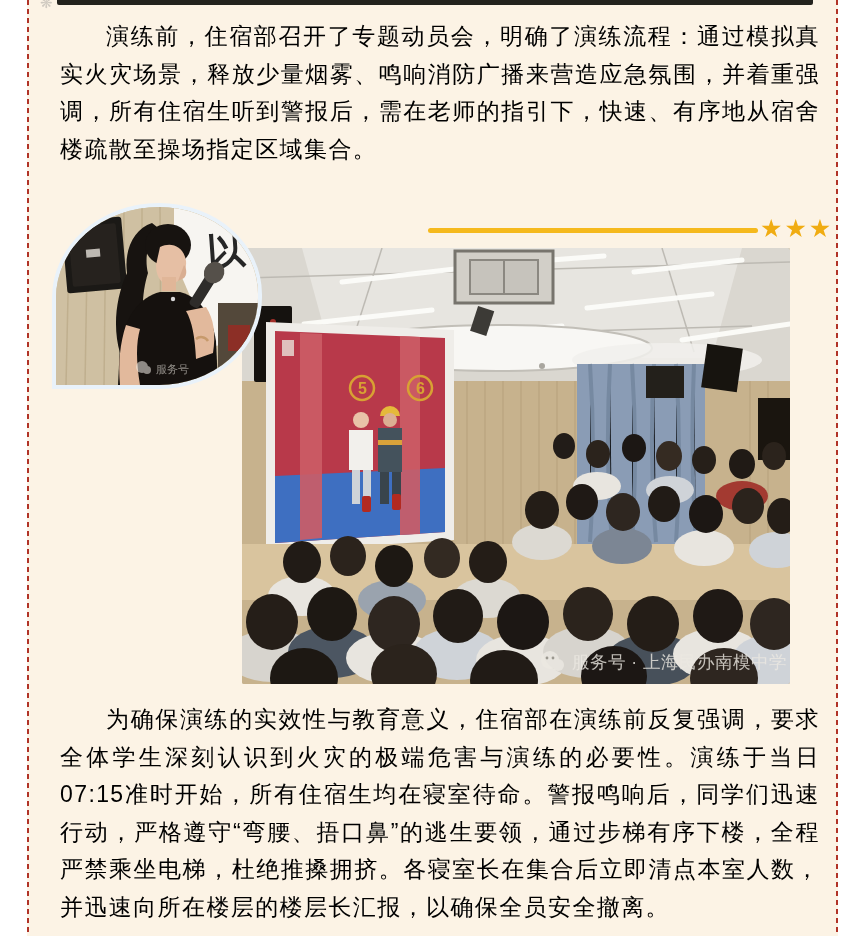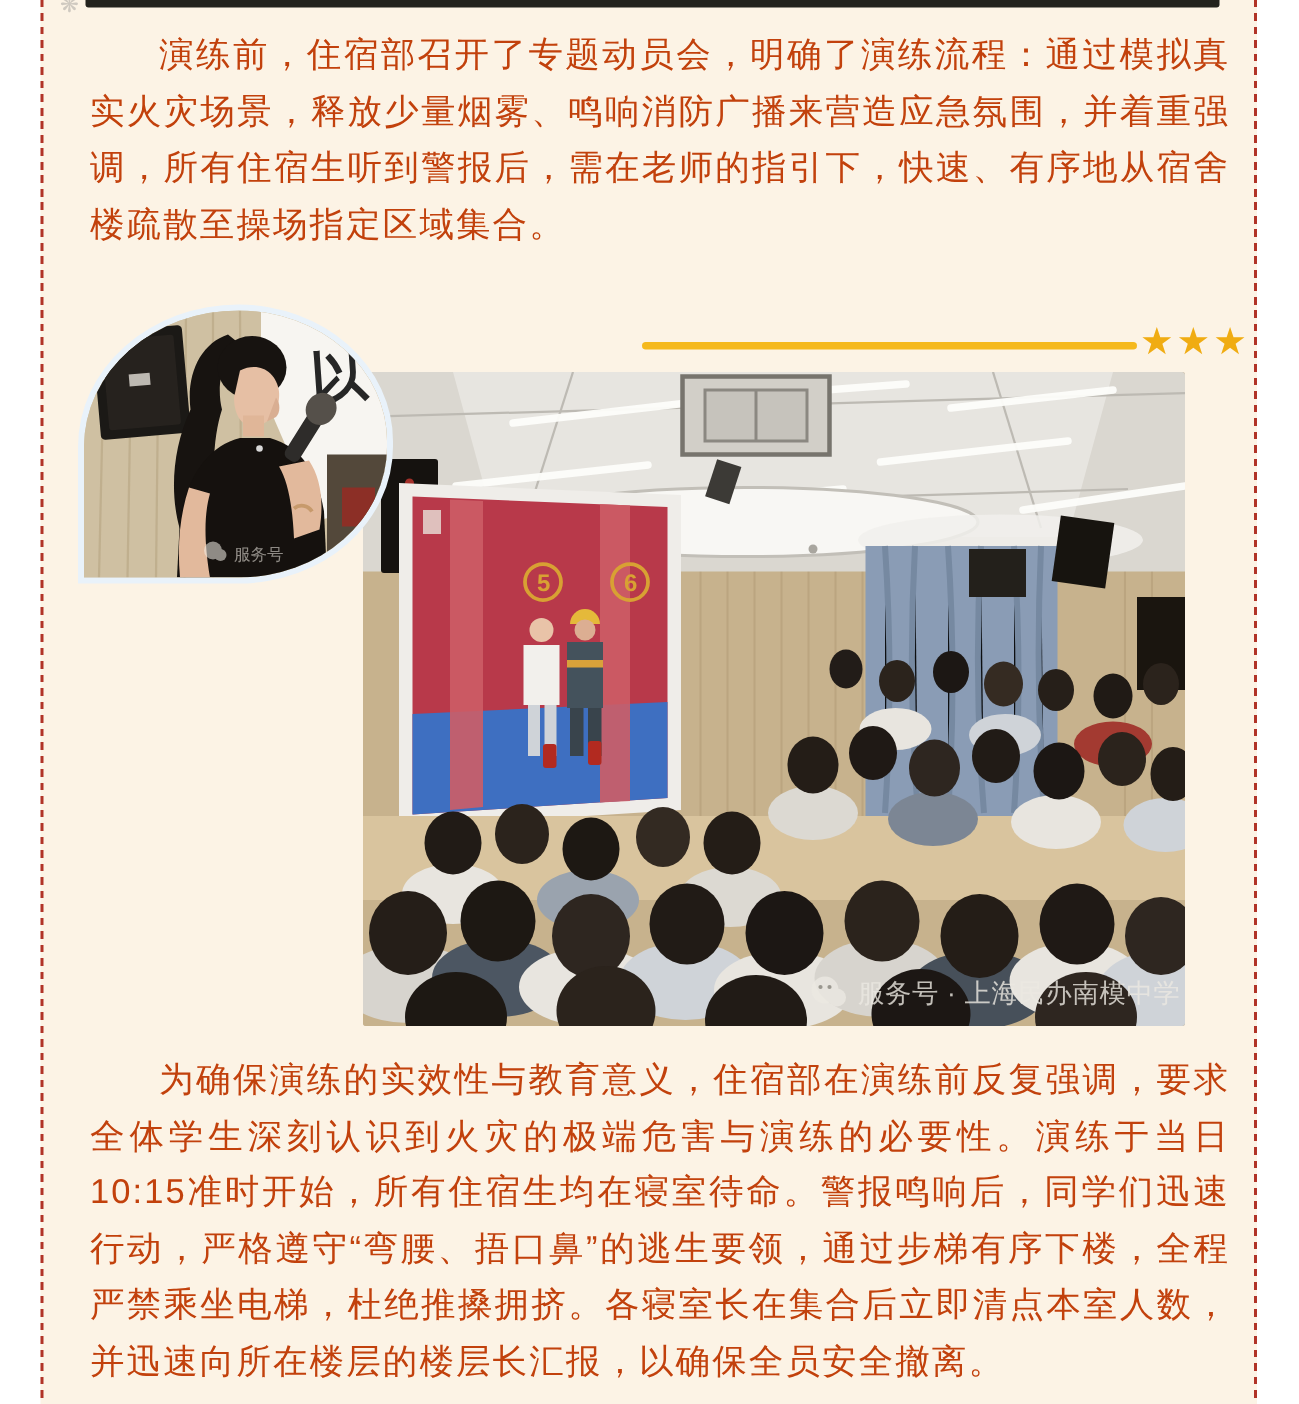--- a/index.html
+++ b/index.html
@@ -7,21 +7,21 @@
   #page{position:relative;width:866px;height:936px;background:#ffffff;overflow:hidden;margin:0 auto;}
   
   #frame{position:absolute;left:27px;top:0;width:811px;height:936px;background:#fcf3e5;}
   .dash{position:absolute;top:0;bottom:0;width:2px;
         background-image:repeating-linear-gradient(to bottom,#b13327 0 5px,rgba(0,0,0,0) 5px 9px);}
   .dash.left{left:0;}
   .dash.right{right:0;}
   #top-bar{position:absolute;left:57px;top:0;width:756px;height:5px;background:#23221d;border-radius:0 0 2px 2px;}
   #top-flake{position:absolute;left:40px;top:-6px;font-size:15px;color:#cfc9c0;}
   .para{position:absolute;left:60px;width:760px;font-size:23px;line-height:37.5px;
-        color:#c2410c;text-align:justify;text-justify:inter-ideograph;
+        color:#000000;text-align:justify;text-justify:inter-ideograph;
         text-indent:2em;letter-spacing:1.4px;margin:0;}
   #para-1{top:18px;}
   #para-2{top:701px;}
   
   #divider-line{position:absolute;left:428px;top:228px;width:330px;height:5px;background:#f5b91d;border-radius:3px;}
   #divider-stars{position:absolute;left:760px;top:216px;font-size:25px;letter-spacing:2px;color:#f0ac12;line-height:1;}
   
   #speaker-photo{position:absolute;left:52px;top:203px;width:202px;height:178px;
                  border:4px solid #e9f2fa;border-radius:52% 50% 50% 0;overflow:hidden;z-index:3;background:#cfc0a2;}
   
@@ -267,14 +267,14 @@
       <g opacity="0.8" fill="#ece9e2">
         <circle cx="308" cy="412" r="9"></circle>
         <circle cx="316" cy="417" r="6"></circle>
         <circle cx="305" cy="410" r="1.4" fill="#8b8880"></circle>
         <circle cx="311" cy="410" r="1.4" fill="#8b8880"></circle>
         <text x="330" y="420" font-size="17.5" letter-spacing="0.5">服务号 · 上海民办南模中学</text>
       </g>
     </svg>
   </figure>
 
-  <p id="para-2" class="para">为确保演练的实效性与教育意义，住宿部在演练前反复强调，要求全体学生深刻认识到火灾的极端危害与演练的必要性。演练于当日10:15准时开始，所有住宿生均在寝室待命。警报鸣响后，同学们迅速行动，严格遵守“弯腰、捂口鼻”的逃生要领，通过步梯有序下楼，全程严禁乘坐电梯，杜绝推搡拥挤。各寝室长在集合后立即清点本室人数，并迅速向所在楼层的楼层长汇报，以确保全员安全撤离。</p>
+  <p id="para-2" class="para">为确保演练的实效性与教育意义，住宿部在演练前反复强调，要求全体学生深刻认识到火灾的极端危害与演练的必要性。演练于当日07:15准时开始，所有住宿生均在寝室待命。警报鸣响后，同学们迅速行动，严格遵守“弯腰、捂口鼻”的逃生要领，通过步梯有序下楼，全程严禁乘坐电梯，杜绝推搡拥挤。各寝室长在集合后立即清点本室人数，并迅速向所在楼层的楼层长汇报，以确保全员安全撤离。</p>
 </div>
 
 </body></html>

